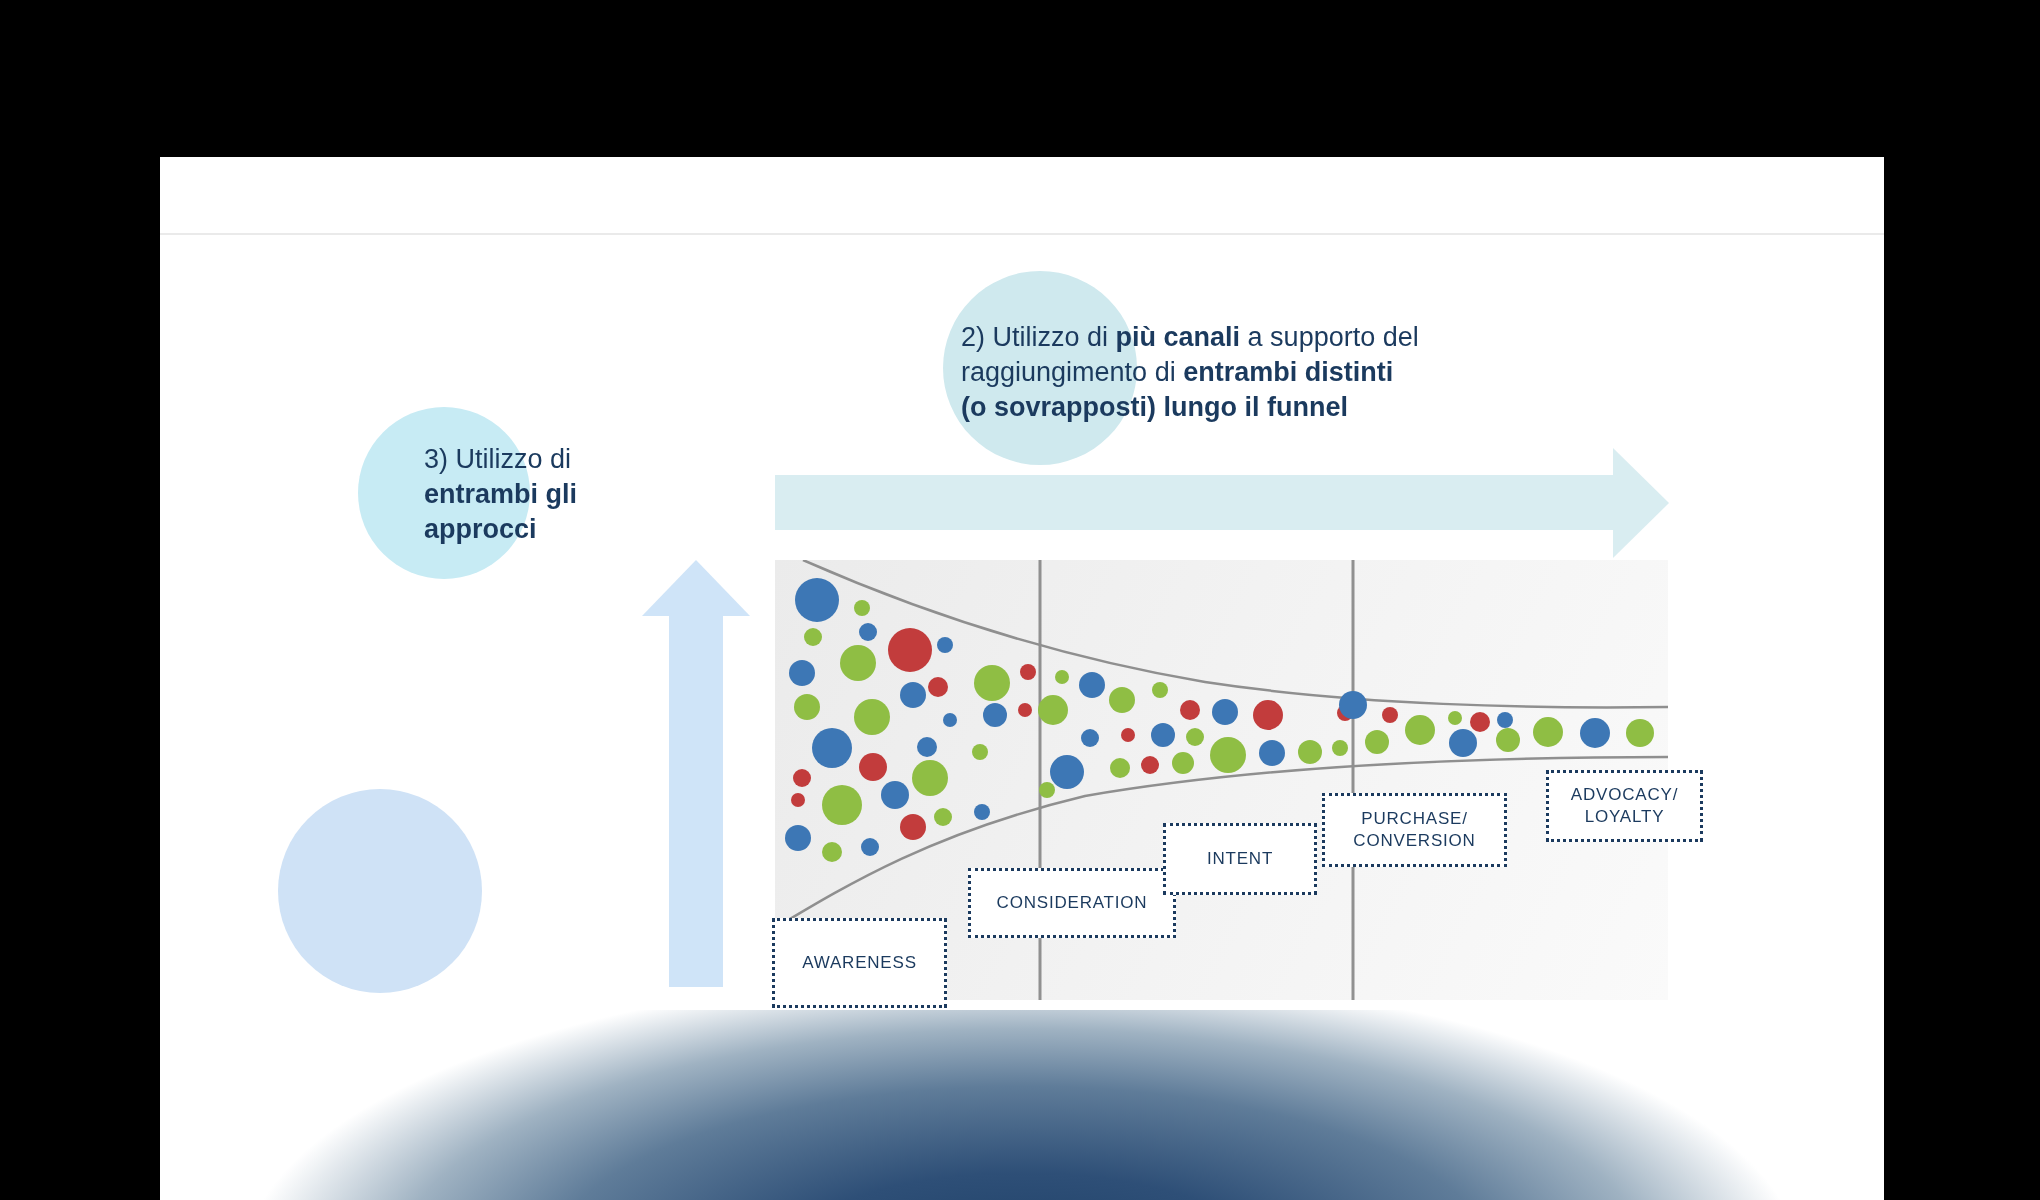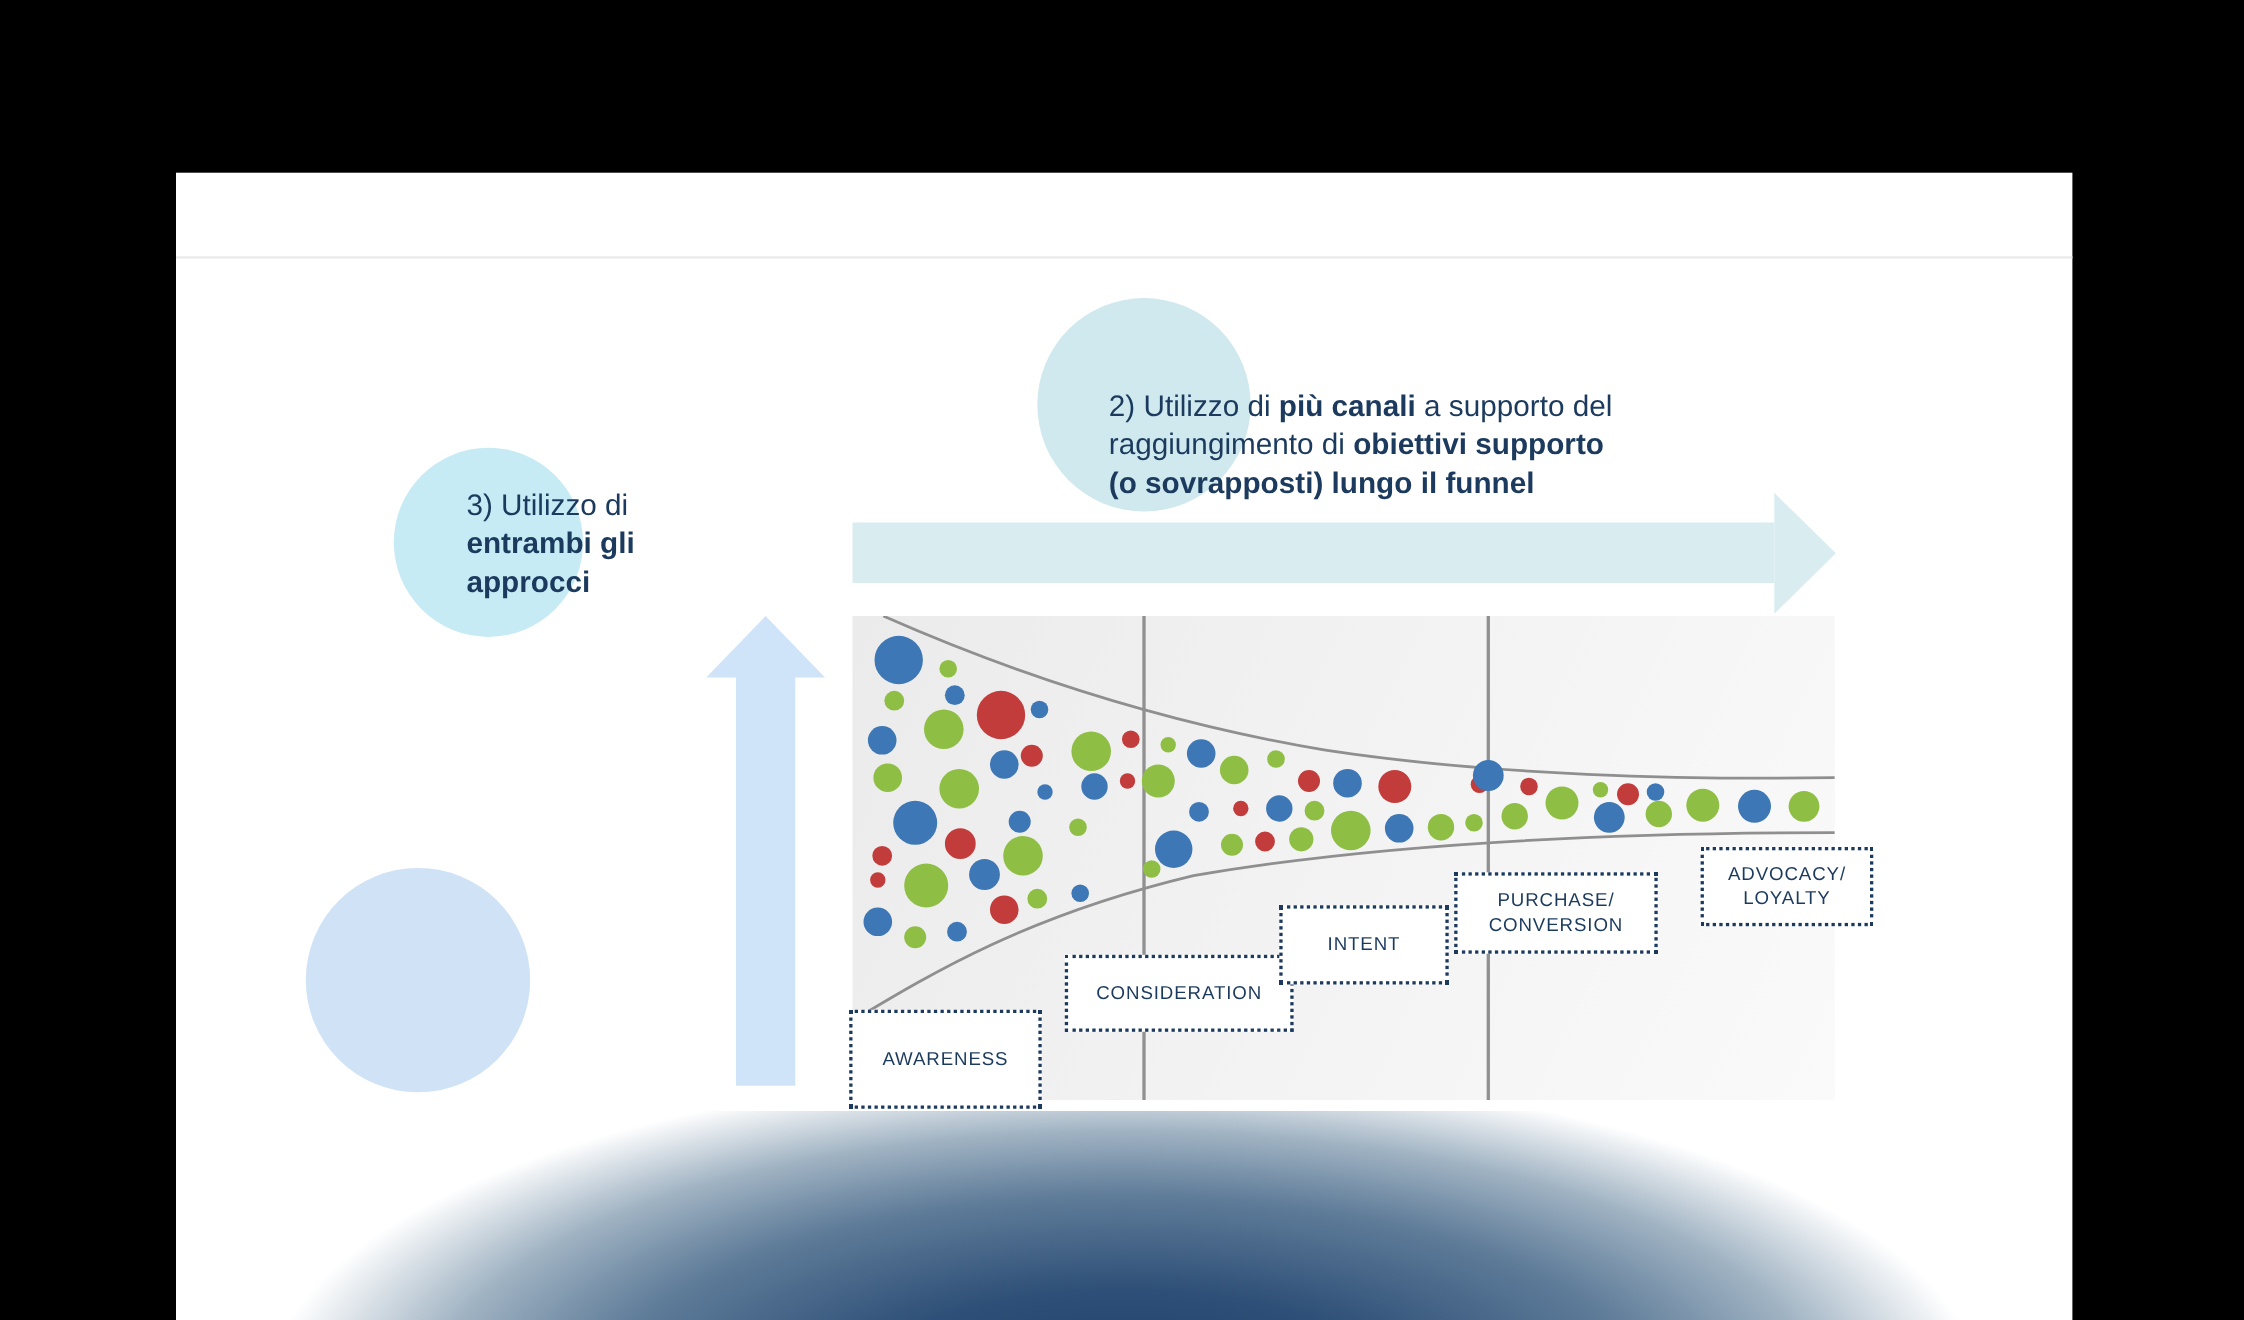--- a/index.html
+++ b/index.html
@@ -19,21 +19,21 @@
   .c1 { left:278px; top:789px; width:204px; height:204px; background:var(--circle_1,#cfe2f6); }
   .c2 { left:943px; top:271px; width:194px; height:194px; background:var(--circle_2,#cfe9ee); }
   .c3 { left:358px; top:407px; width:172px; height:172px; background:var(--circle_3,#c7ebf4); }
 
   .annotation {
     position:absolute; color:var(--navy_text,#1b3a5e);
     font-size:27px; line-height:35px; font-weight:400; white-space:nowrap;
   }
   .annotation b { font-weight:700; }
   .a1 { left:313px; top:815px; }
-  .a2 { left:1008px; top:320px;margin-top:32px; }
+  .a2 { left:961px; top:320px; }
   .a3 { left:424px; top:442px; }
 
   .h-arrow-shaft { position:absolute; left:775px; top:475px; width:838px; height:55px; background:var(--h_arrow,#d9edf1); }
   .h-arrow-head  { position:absolute; left:1613px; top:448px; width:0; height:0;
                    border-left:56px solid var(--h_arrow,#d9edf1);
                    border-top:55px solid transparent; border-bottom:55px solid transparent; }
   .v-arrow-shaft { position:absolute; left:669px; top:615px; width:54px; height:372px; background:var(--v_arrow,#cfe4f8); }
   .v-arrow-head  { position:absolute; left:642px; top:560px; width:0; height:0;
                    border-bottom:56px solid var(--v_arrow,#cfe4f8);
                    border-left:54px solid transparent; border-right:54px solid transparent; }
@@ -162,21 +162,21 @@
   <div class="stage-label s0">AWARENESS</div>
   <div class="stage-label s1">CONSIDERATION</div>
   <div class="stage-label s2">INTENT</div>
   <div class="stage-label s3">PURCHASE/
 CONVERSION</div>
   <div class="stage-label s4">ADVOCACY/
 LOYALTY</div>
 
   <div class="annotation a2">
     <div><span>2) Utilizzo di </span><b>più canali</b><span> a supporto del</span></div>
-    <div><span>raggiungimento di </span><b>obiettivi supporto</b></div>
+    <div><span>raggiungimento di </span><b>entrambi distinti</b></div>
     <div><b>(o sovrapposti) lungo il funnel</b></div>
   </div>
 
   <div class="annotation a3">
     <div><span>3) Utilizzo di</span></div>
     <div><b>entrambi gli</b></div>
     <div><b>approcci</b></div>
   </div>
 
 

